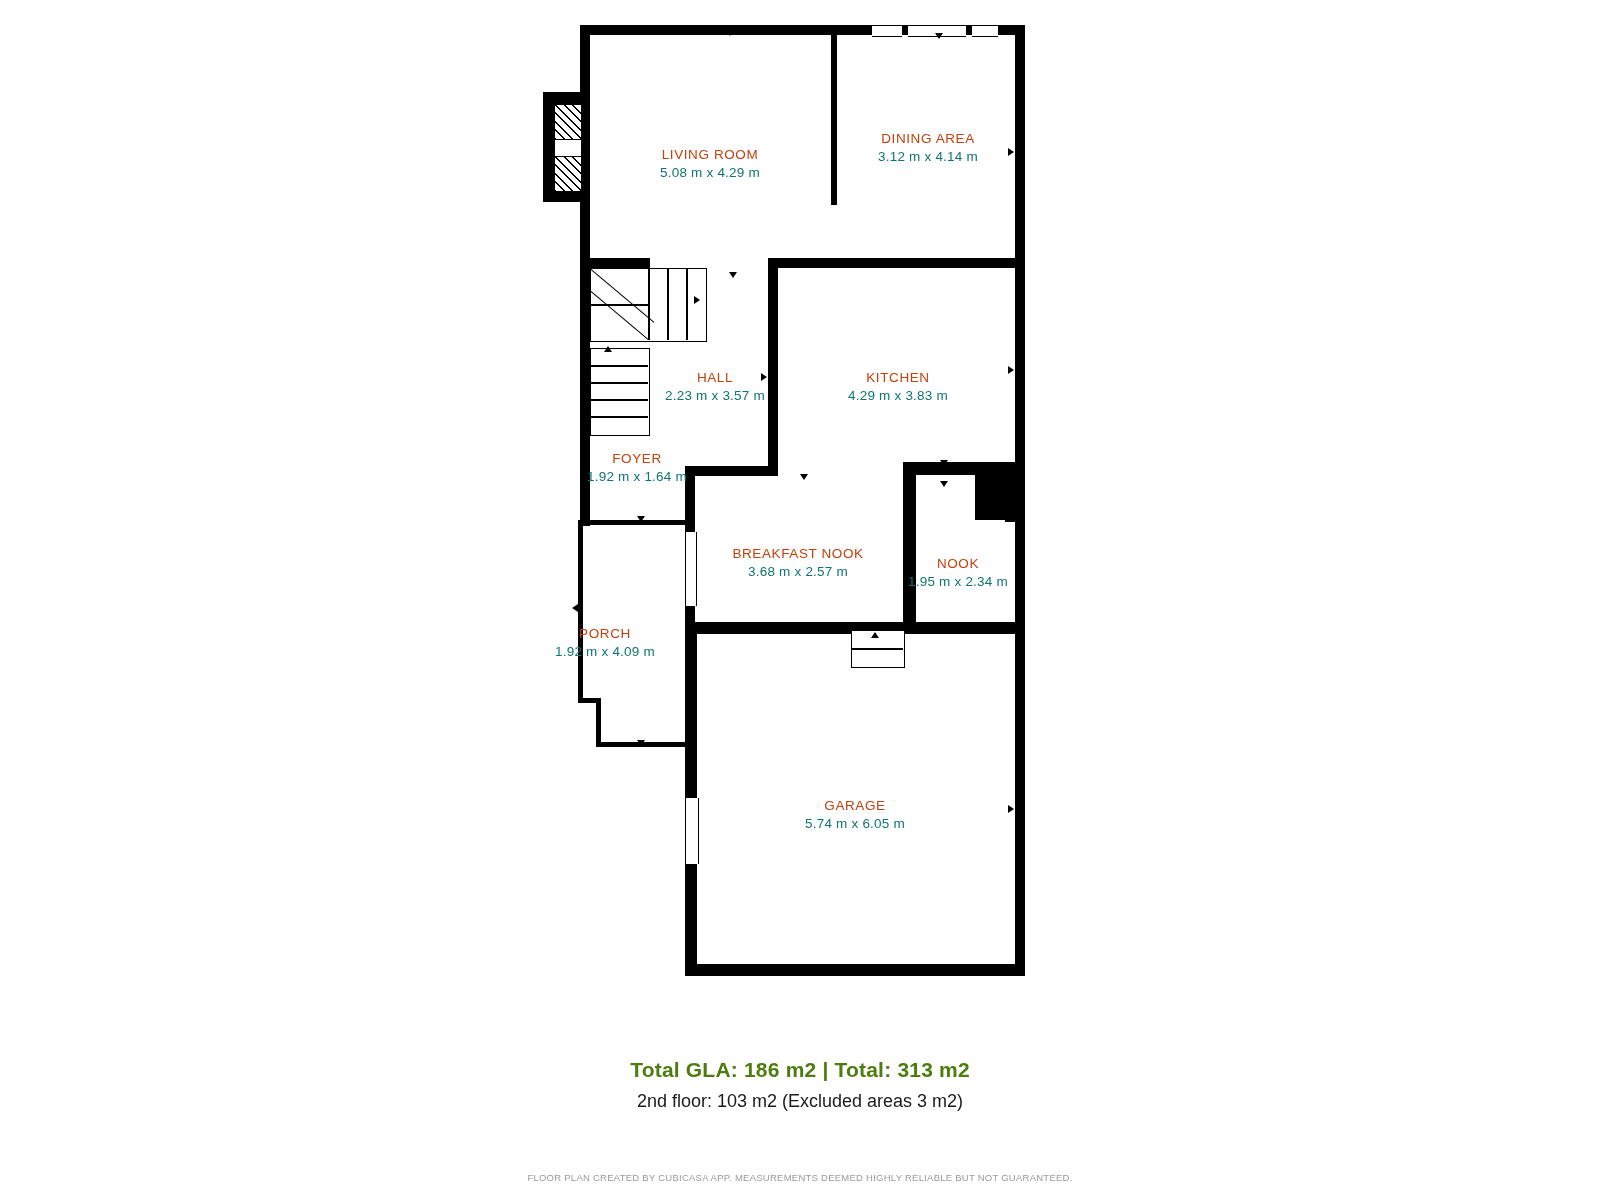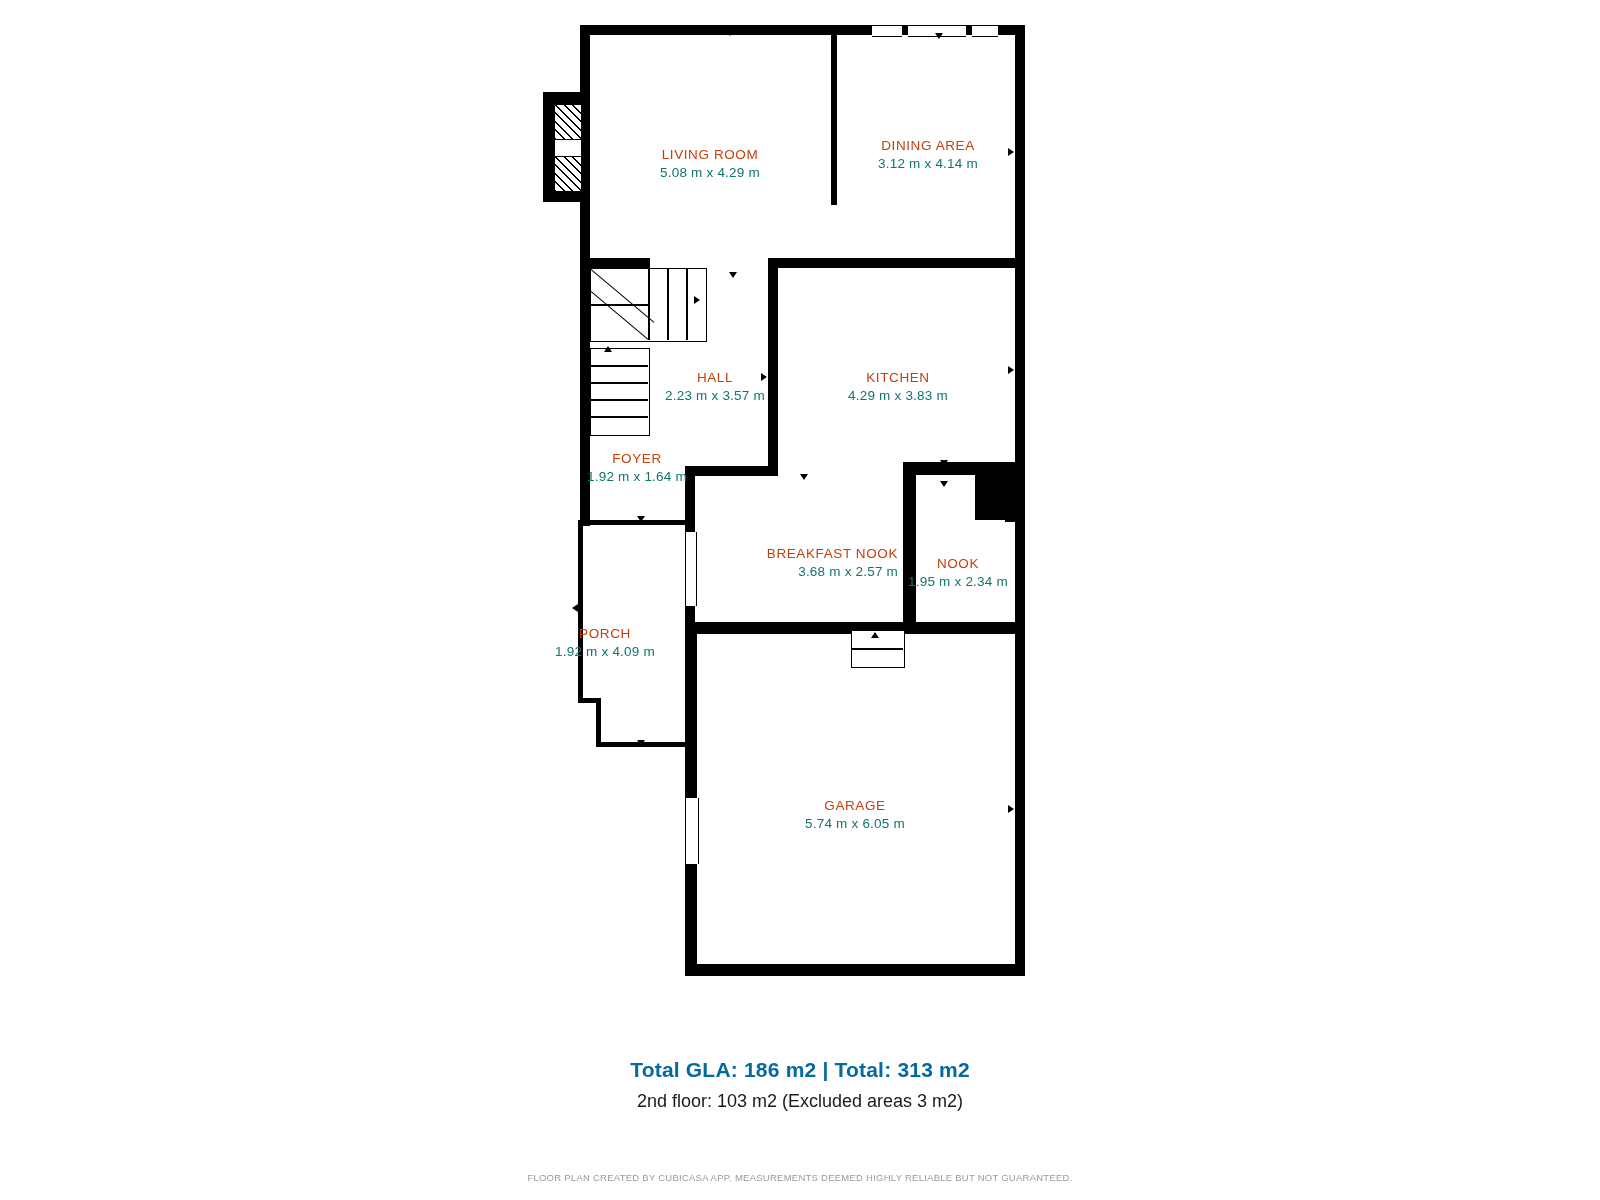--- a/index.html
+++ b/index.html
@@ -83,21 +83,21 @@
     left: 0;
     top: 1058px;
     width: 1600px;
     text-align: center;
   }
   #summary .total {
     font-size: 21px;
     font-weight: bold;
     letter-spacing: 0.2px;
     margin-bottom: 6px;
-    color: #0369a1;
+    color: #4d7c0f;
   }
   #summary .line {
     font-size: 18px;
     line-height: 1.5;
     color: #1a1a1a;
   }
   #disclaimer {
     position: absolute;
     left: 0;
     top: 1172px;
@@ -202,41 +202,41 @@
   <div class="arrow arrow-r" style="left:1008px; top:805px;"></div>
   <div class="arrow arrow-d" style="left:822px; top:966px;"></div>
   <div class="arrow arrow-d" style="left:940px; top:460px;"></div>
   <div class="arrow arrow-d" style="left:729px; top:272px; border-top-color:#000;"></div>
 
   <div class="label" style="left:610px; top:146px; width:200px;">
     <span class="name">LIVING ROOM</span>
     <span class="dim">5.08 m x 4.29 m</span>
   </div>
 
-  <div class="label" style="left:828px; top:137px; width:200px;">
+  <div class="label" style="left:828px; top:130px; width:200px;">
     <span class="name">DINING AREA</span>
     <span class="dim">3.12 m x 4.14 m</span>
   </div>
 
   <div class="label" style="left:615px; top:369px; width:200px;">
     <span class="name">HALL</span>
     <span class="dim">2.23 m x 3.57 m</span>
   </div>
 
   <div class="label" style="left:798px; top:369px; width:200px;">
     <span class="name">KITCHEN</span>
     <span class="dim">4.29 m x 3.83 m</span>
   </div>
 
   <div class="label" style="left:537px; top:450px; width:200px;">
     <span class="name">FOYER</span>
     <span class="dim">1.92 m x 1.64 m</span>
   </div>
 
-  <div class="label" style="left:698px; top:545px; width:200px;text-align:right;">
+  <div class="label" style="left:698px; top:545px; width:200px;">
     <span class="name">BREAKFAST NOOK</span>
     <span class="dim">3.68 m x 2.57 m</span>
   </div>
 
   <div class="label" style="left:858px; top:555px; width:200px;">
     <span class="name">NOOK</span>
     <span class="dim">1.95 m x 2.34 m</span>
   </div>
 
   <div class="label" style="left:505px; top:625px; width:200px;">

